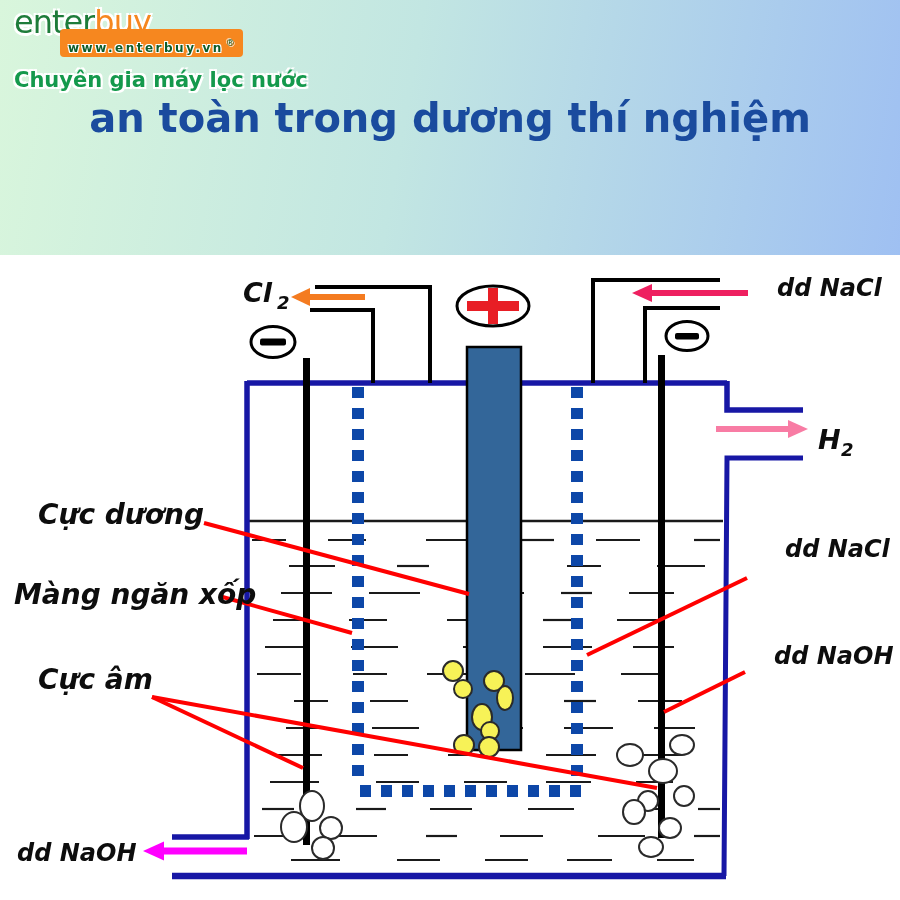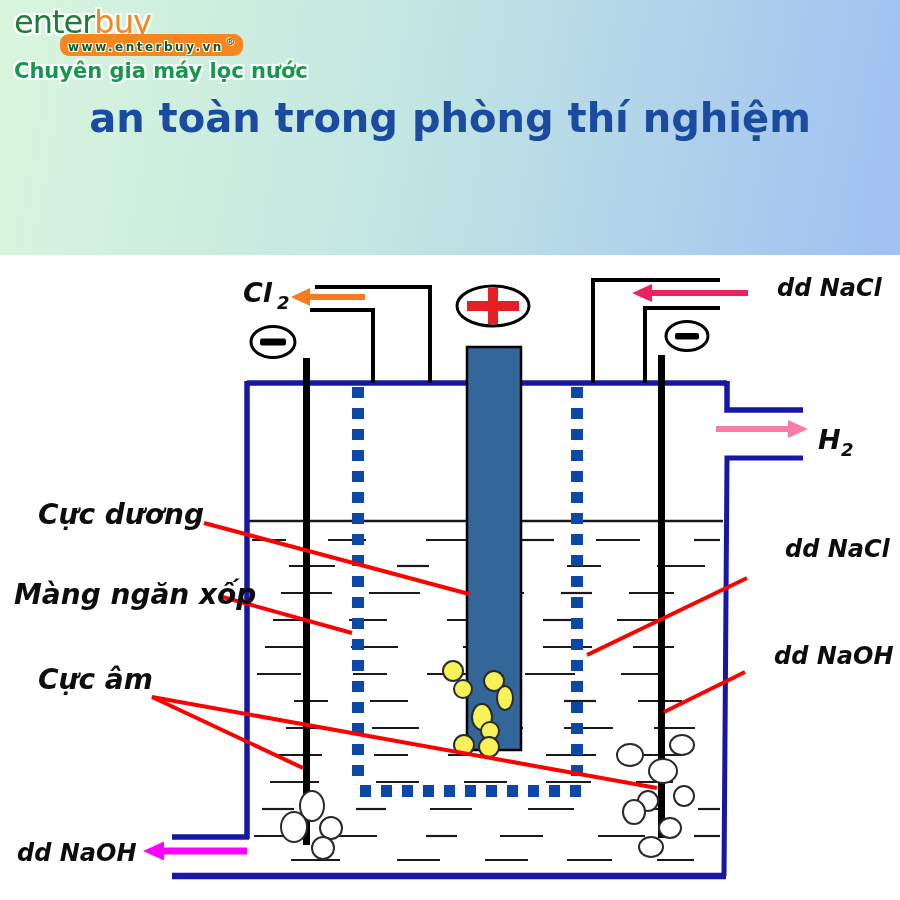--- a/index.html
+++ b/index.html
@@ -14,51 +14,51 @@
   }
   .logo{position:absolute;top:6px;left:14px;line-height:1;}
   .logo-brand{
     font-size:32px;font-weight:normal;letter-spacing:-1px;
     text-shadow:-2px -2px 0 #fff,2px -2px 0 #fff,-2px 2px 0 #fff,2px 2px 0 #fff,0 3px 0 #fff;
   }
   .logo-enter{color:var(--logo_green);}
   .logo-buy{color:var(--logo_orange);}
   .logo-url-row{
     position:relative;margin:-9px 0 0 46px;display:inline-block;
-    background:var(--logo_orange);border-radius:9px;padding:4px 8px 2px 8px;
+    background:var(--logo_orange);border-radius:4px;padding:10px 8px 2px 8px;
   }
   .logo-url{
     color:#0e5d2a;font-size:12px;font-weight:bold;letter-spacing:2.5px;
     text-shadow:-1px -1px 0 #fff,1px -1px 0 #fff,-1px 1px 0 #fff,1px 1px 0 #fff;
   }
   .logo-reg{color:#0e5d2a;font-size:9px;vertical-align:top;margin-left:2px;
     text-shadow:-1px -1px 0 #fff,1px 1px 0 #fff;}
   .logo-tagline{
-    margin-top:5px;font-size:21px;font-weight:bold;color:var(--tagline_green);
+    margin-top:13px;font-size:21px;font-weight:bold;color:var(--tagline_green);
     text-shadow:-2px -2px 0 #fff,2px -2px 0 #fff,-2px 2px 0 #fff,2px 2px 0 #fff;
   }
   .title{
     position:absolute;left:0;right:0;top:86px;text-align:center;
     color:var(--title_navy);font-weight:bold;font-size:40px;line-height:65px;
   }
   .diagram-wrap{position:relative;width:900px;height:786px;background:#fff;}
   svg{display:block;}
   text.lbl{font-family:"DejaVu Sans","Liberation Sans",sans-serif;font-weight:bold;font-style:italic;fill:#0d0d0d;}
 </style>
 </head>
 <body>
 
 <div class="header">
   <div class="logo">
     <div class="logo-brand"><span class="logo-enter">enter</span><span class="logo-buy">buy</span></div>
     <div class="logo-url-row"><span class="logo-url">www.enterbuy.vn</span><span class="logo-reg">®</span></div>
     <div class="logo-tagline">Chuyên gia máy lọc nước</div>
   </div>
   <div class="title">
-    <div>an toàn trong phòng thí nghiệm</div>
+    <div>an toàn trong dương thí nghiệm</div>
   </div>
 </div>
 
 <div class="diagram-wrap">
 <svg width="900" height="645" viewBox="0 0 900 645">
 
   <g id="liquid-dashes" stroke="#1a1a1a" stroke-width="2.2">
         <line x1="252" y1="285" x2="286" y2="285"></line>
         <line x1="328" y1="285" x2="366" y2="285"></line>
         <line x1="426" y1="285" x2="468" y2="285"></line>

